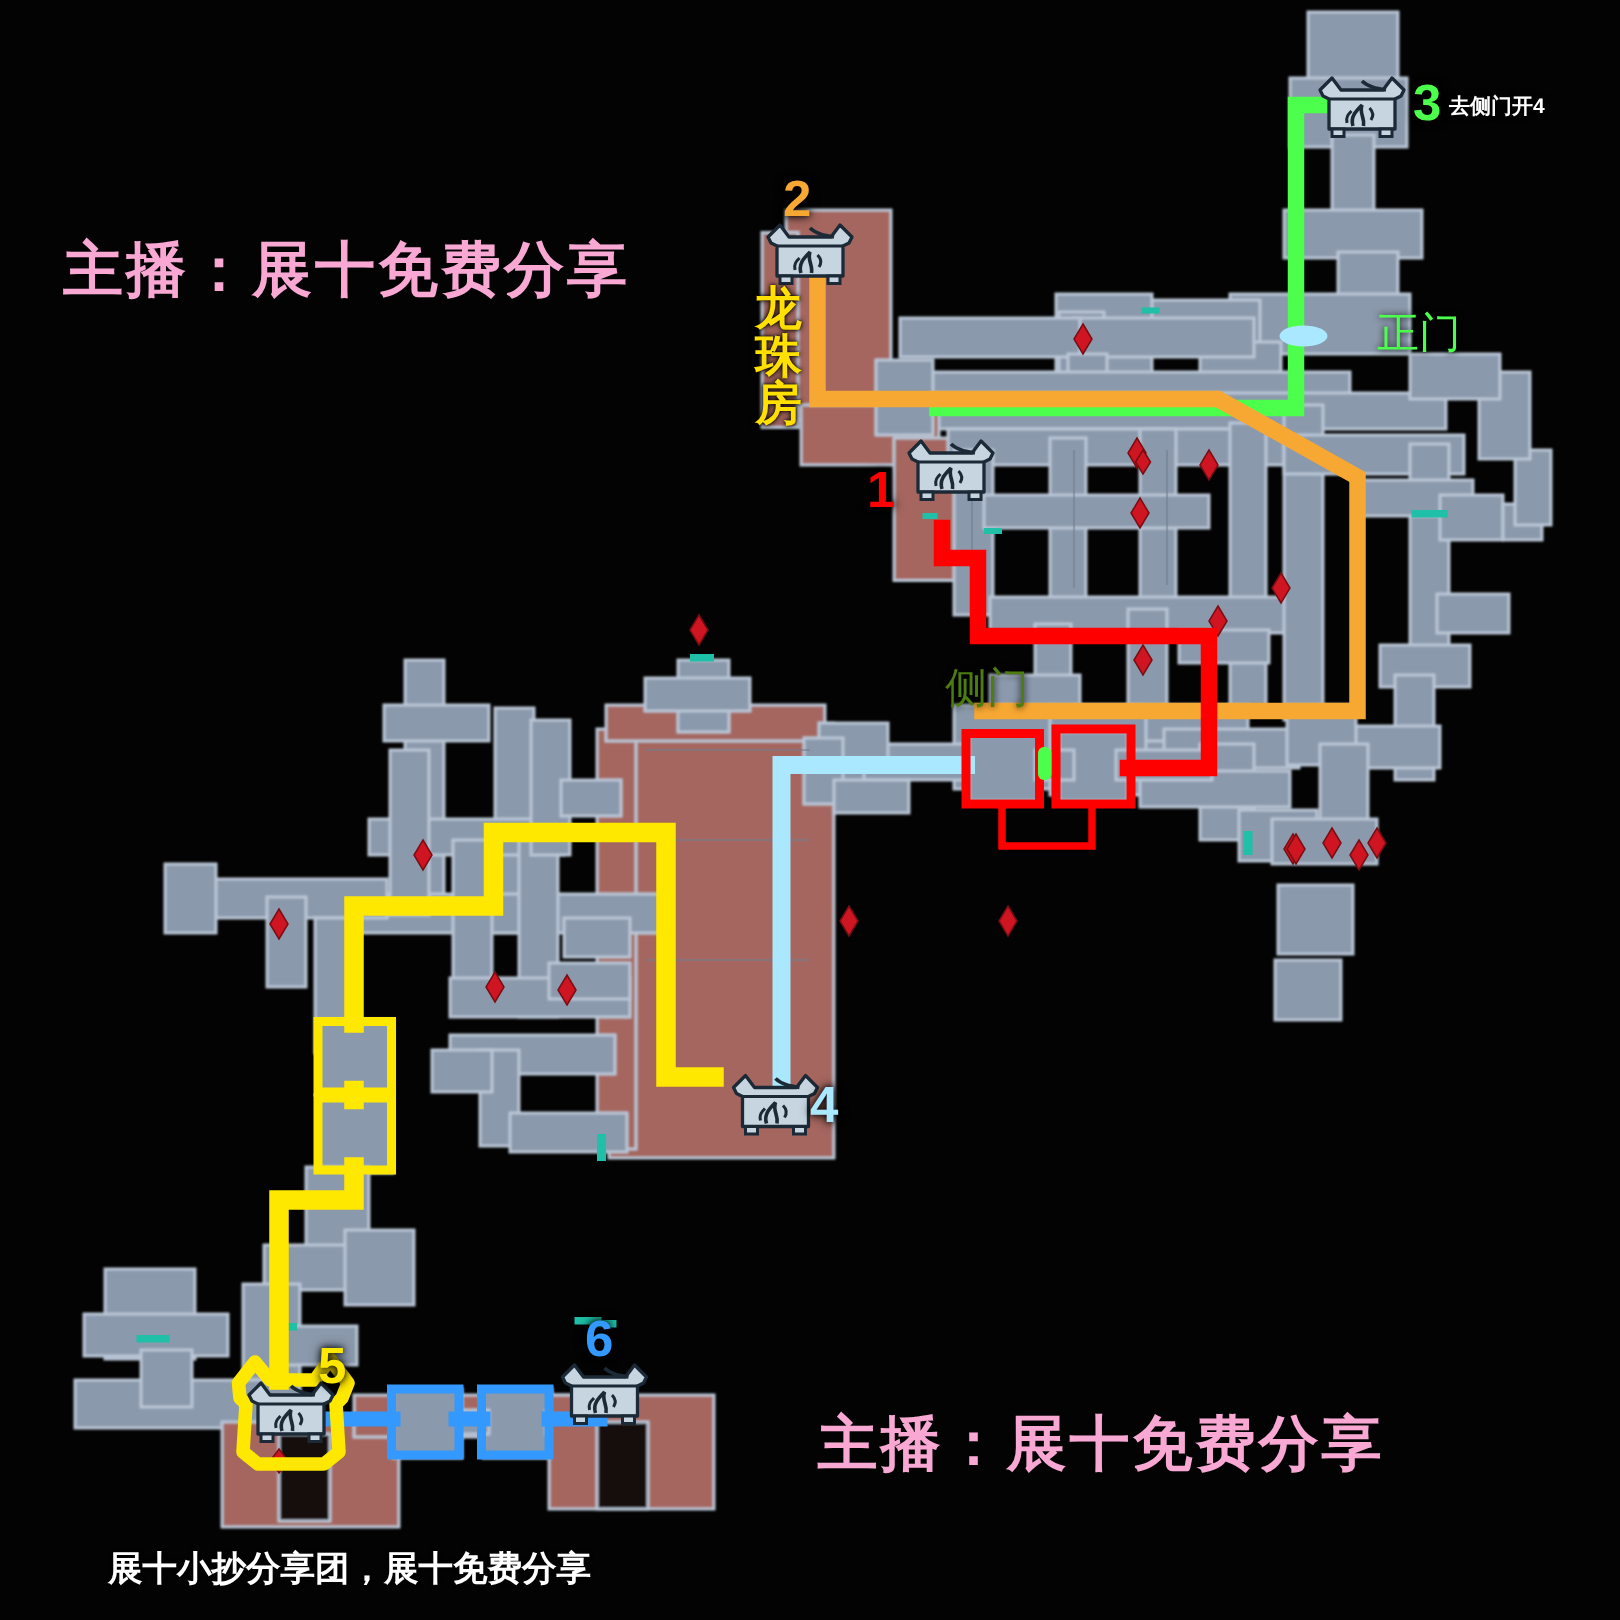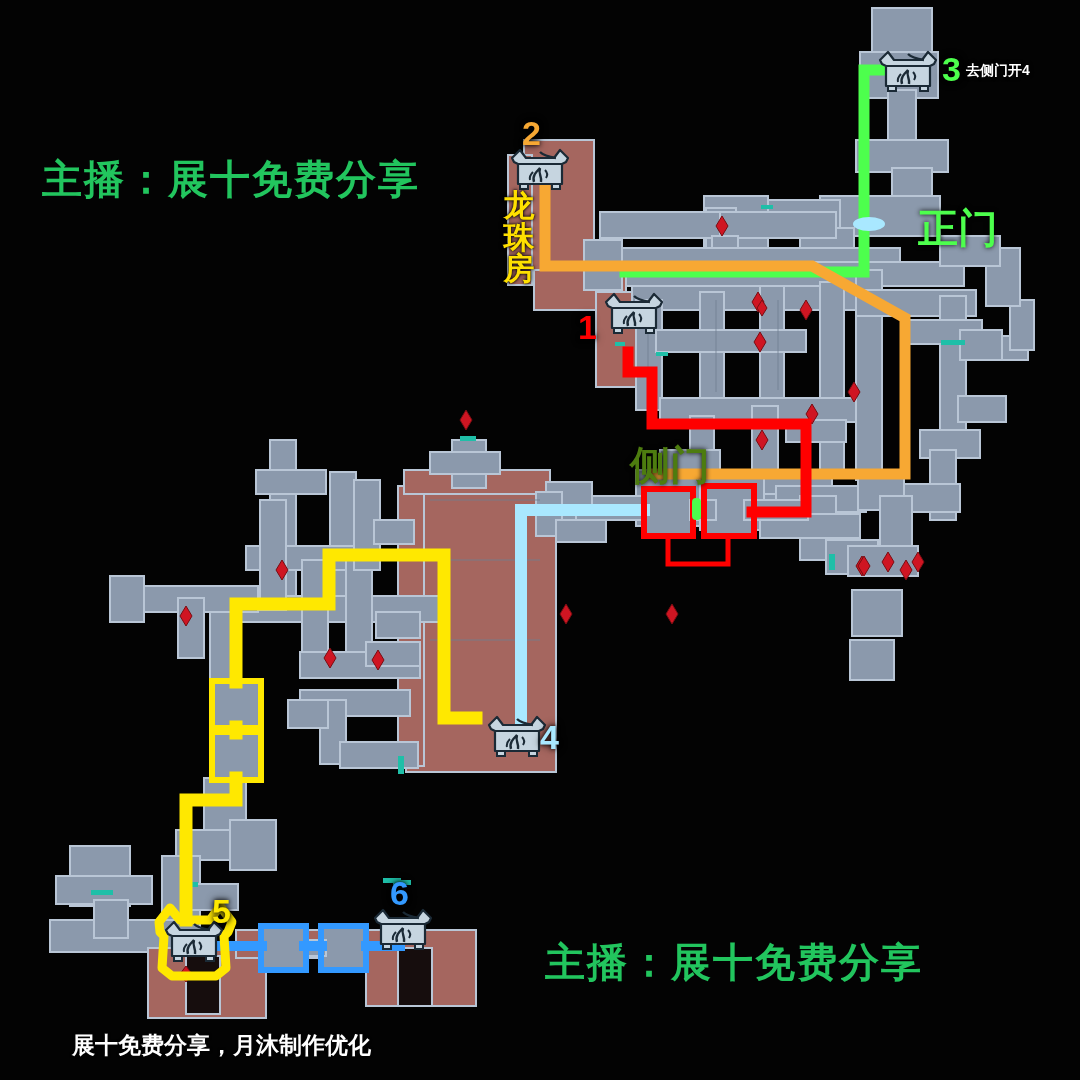--- a/index.html
+++ b/index.html
@@ -1,30 +1,30 @@
 <!DOCTYPE html>
 <html><head>
 <meta charset="utf-8">
 <style>
   html,body{margin:0;padding:0;background:#000;}
   body{width:1080px;height:1080px;overflow:hidden;font-family:"Liberation Sans","DejaVu Sans",sans-serif;}
   #stage{position:relative;width:1080px;height:1080px;background:#030303;}
   svg.layer{position:absolute;left:0;top:0;width:1080px;height:1080px;}
 
-  .wm{position:absolute;color:#22c55e;font-weight:bold;letter-spacing:2px;
+  .wm{position:absolute;color:#f9a8d4;font-weight:bold;letter-spacing:2px;
       font-family:Liberation Mono, monospace;white-space:nowrap;}
   #wm-top{left:42px;top:152px;font-size:40px;}
   #wm-bottom{left:545px;top:935px;font-size:40px;}
 
   .credit{position:absolute;left:72px;top:1030px;color:#ffffff;font-size:23px;font-weight:bold;
           white-space:nowrap;text-shadow:0 0 3px #000;}
 
   .marknum{position:absolute;font-size:34px;font-weight:bold;line-height:1;
            text-shadow:0 0 4px rgba(0,0,0,.95),0 0 8px rgba(0,0,0,.8);white-space:nowrap;}
-  .lbl{position:absolute;font-size:40px;font-weight:bold;line-height:1;white-space:nowrap;
+  .lbl{position:absolute;font-size:28px;font-weight:normal;line-height:1;white-space:nowrap;
        text-shadow:0 0 5px rgba(0,0,0,.95);}
   .lbl-sm{position:absolute;font-size:14px;font-weight:bold;color:#fff;white-space:nowrap;
           text-shadow:0 0 4px rgba(0,0,0,.95);}
   .vlabel{position:absolute;font-size:31px;font-weight:bold;color:#ffe000;line-height:1.02;
           text-shadow:0 0 4px rgba(0,0,0,.95),0 0 2px #000;width:32px;text-align:center;}
 </style>
 </head>
 <body>
 
 <div id="stage">
@@ -268,21 +268,21 @@
 
     <g>
       <path d="M159,922 L170,908 L180,920 L210,920 L220,906 L232,922 L228,932 L224,936 L226,968
                L216,976 L172,976 L162,968 L164,936 L160,932 Z" fill="none" stroke="#ffe800" stroke-width="9" stroke-linejoin="round"></path>
       <use href="#altar" x="164" y="920"></use>
     </g>
   </svg>
 
   <div class="wm" id="wm-top">主播：展十免费分享</div>
   <div class="wm" id="wm-bottom">主播：展十免费分享</div>
-  <div class="credit">展十免费分享，月沐制作优化</div>
+  <div class="credit">展十小抄分享团，展十免费分享</div>
 
   <div class="marknum" style="left:942px;top:52px;color:#4dff4d;">3</div>
   <div class="lbl-sm" style="left:966px;top:62px;">去侧门开4</div>
 
   <div class="marknum" style="left:522px;top:116px;color:#f7a833;">2</div>
 
   <div class="marknum" style="left:578px;top:310px;color:#ff0000;">1</div>
 
   <div class="marknum" style="left:540px;top:720px;color:#a9e8ff;">4</div>
 

